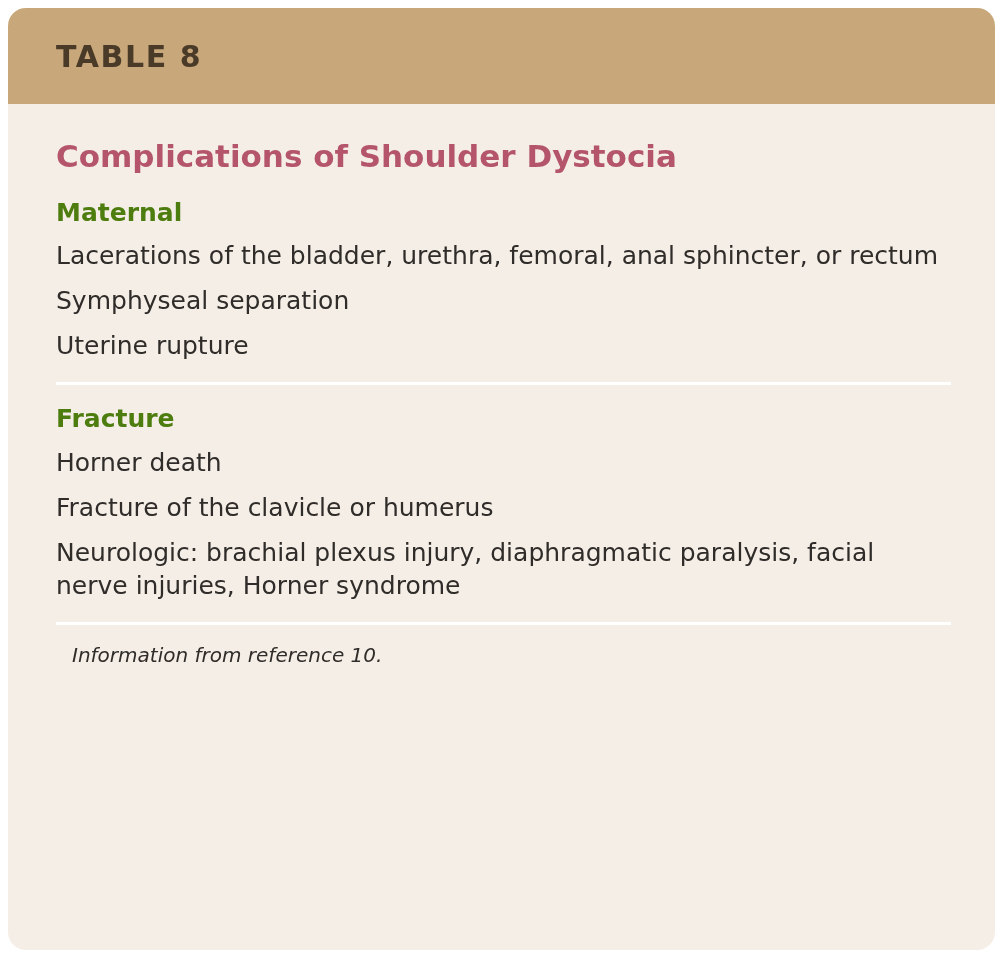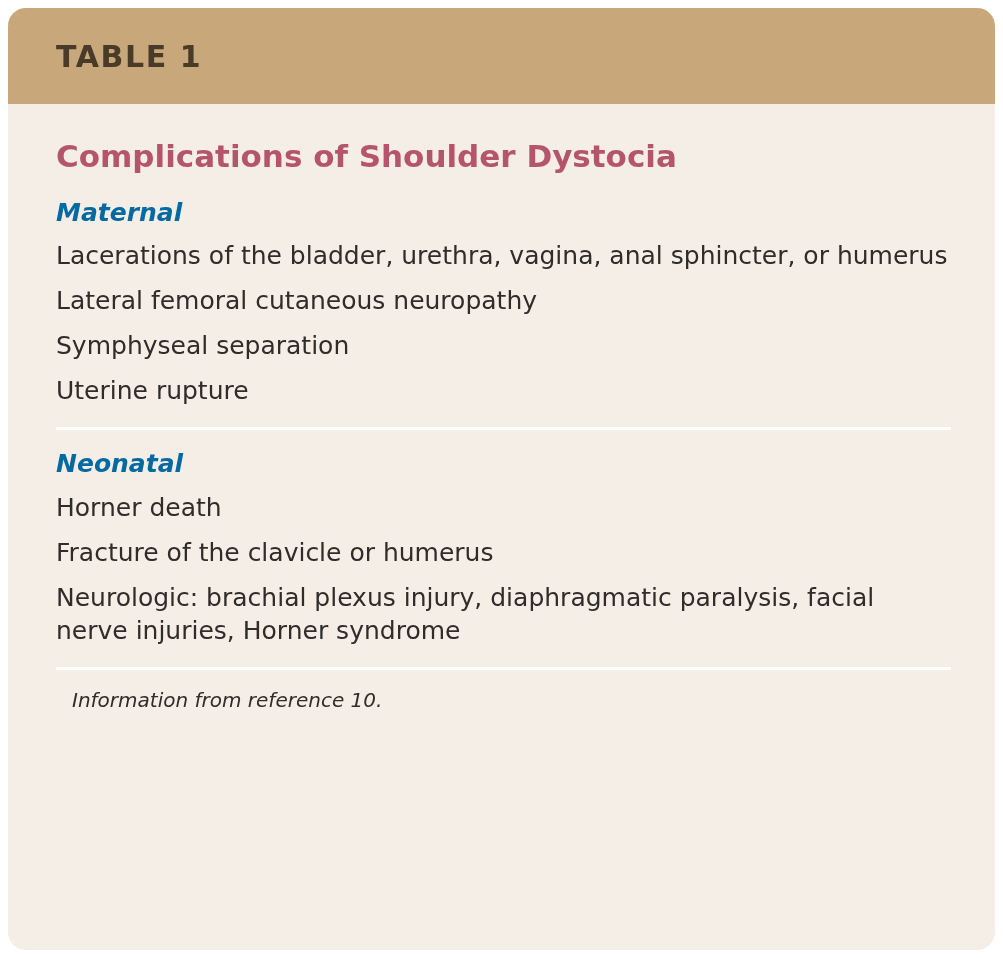--- a/index.html
+++ b/index.html
@@ -53,24 +53,23 @@
     font-weight: bold;
     color: #b4556b;
     margin: 4px 0 22px 0;
     line-height: 1.2;
     font-family: "DejaVu Sans", sans-serif;
   }
 
   .section-heading {
     font-size: 25px;
     font-weight: bold;
-    color: #0369a1;
+    color: #4d7c0f;
     margin: 0 0 11px 0;
     line-height: 1.25;
-    font-style: italic;
   }
 
   .entry {
     font-size: 25px;
     color: #2f2c29;
     line-height: 1.32;
     margin: 0 0 12px 0;
     max-width: 905px;
   }
 
@@ -90,39 +89,38 @@
   }
 
   .section-block { margin-bottom: 0; }
 </style>
 </head>
 <body>
 
 <div class="table-card">
 
   <div class="table-header">
-    <span class="table-label">TABLE 1</span>
+    <span class="table-label">TABLE 8</span>
   </div>
 
   <div class="table-body">
 
     <h1 class="table-title">Complications of Shoulder Dystocia</h1>
 
     <div class="section-block">
       <div class="section-heading">Maternal</div>
-      <p class="entry">Lacerations of the bladder, urethra, vagina, anal sphincter, or humerus</p>
-      <p class="entry">Lateral femoral cutaneous neuropathy</p>
+      <p class="entry">Lacerations of the bladder, urethra, femoral, anal sphincter, or rectum</p>
       <p class="entry">Symphyseal separation</p>
       <p class="entry">Uterine rupture</p>
     </div>
 
     <hr class="divider">
 
     <div class="section-block">
-      <div class="section-heading">Neonatal</div>
+      <div class="section-heading">Fracture</div>
       <p class="entry">Horner death</p>
       <p class="entry">Fracture of the clavicle or humerus</p>
       <p class="entry">Neurologic: brachial plexus injury, diaphragmatic paralysis, facial nerve injuries, Horner syndrome</p>
     </div>
 
     <hr class="divider">
 
     <p class="footnote">Information from reference 10.</p>
 
   </div>

